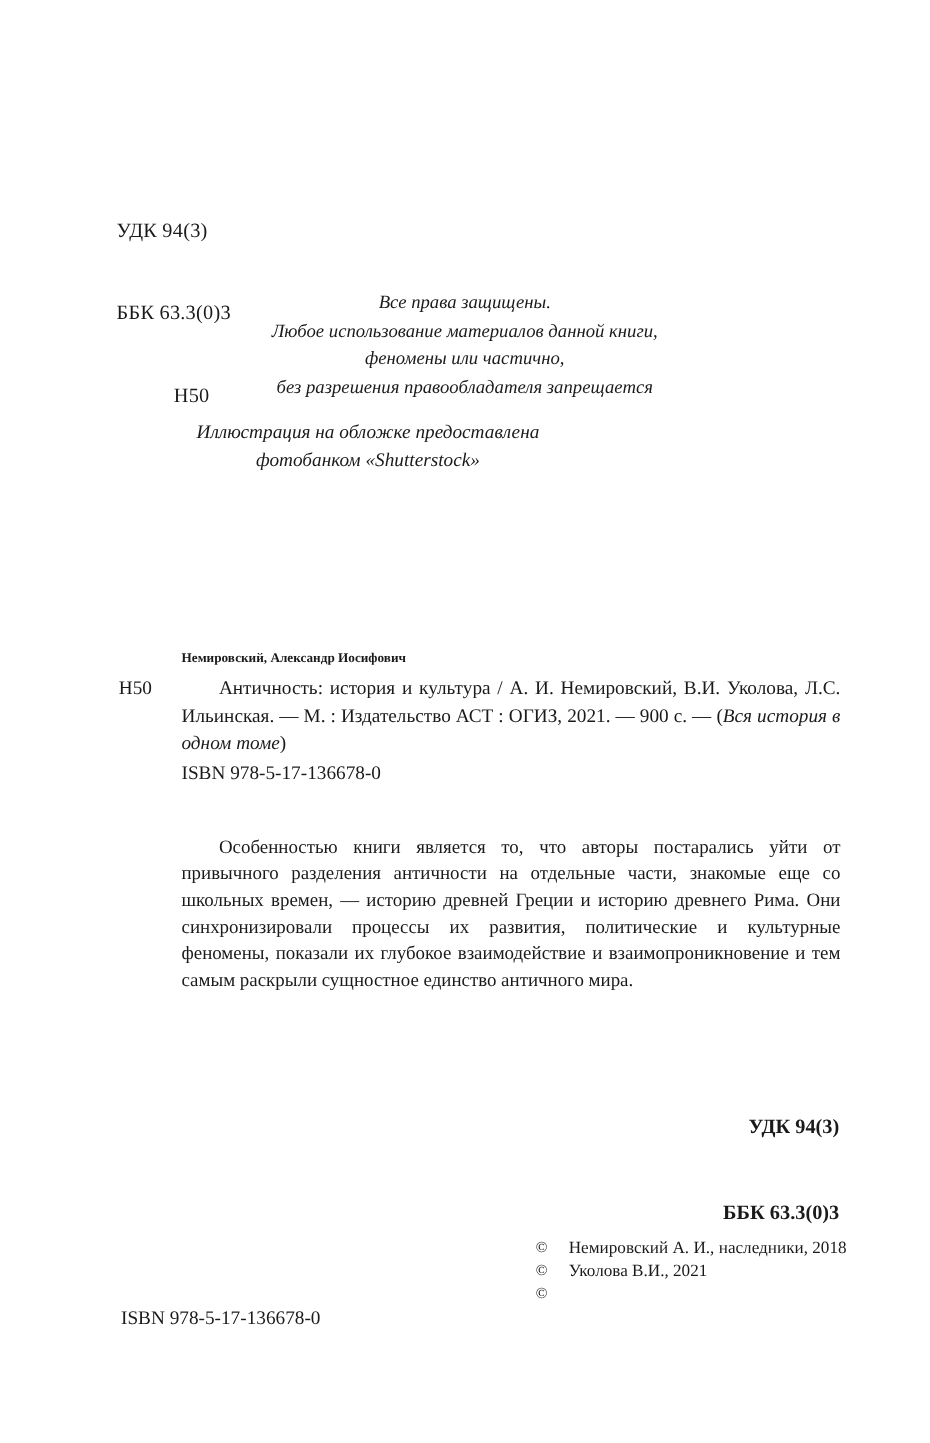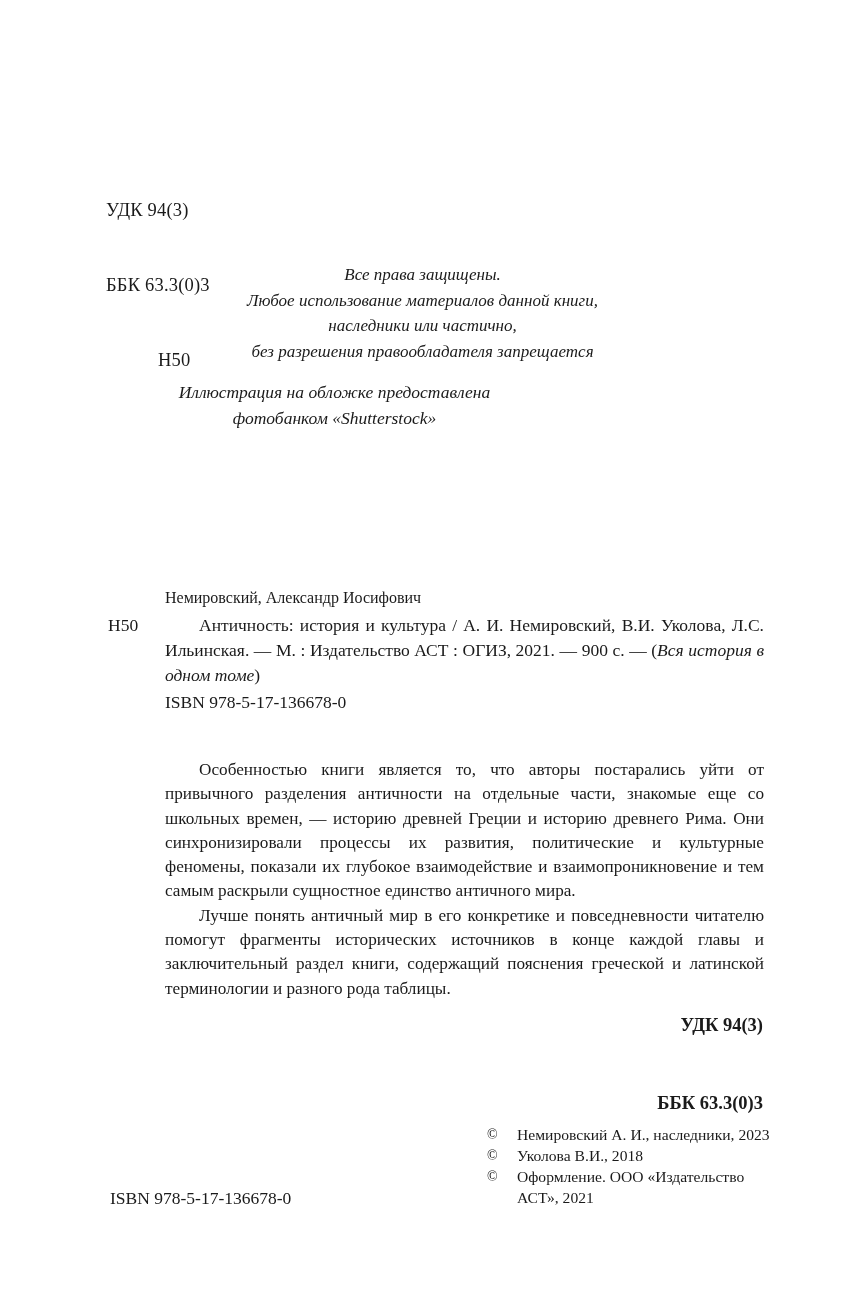--- a/index.html
+++ b/index.html
@@ -63,22 +63,22 @@
   .cover-credit div { display: block; }
 
   
   .record {
     position: absolute;
     left: 108px;
     top: 586px;
     width: 656px;
   }
   .record-author {
-    font-weight: normal;
-    font-size: 16px;
+    font-weight: bold;
+    font-size: 12px;
     line-height: 24px;
     margin-left: 57px;
   }
   .record-body {
     position: relative;
     font-size: 17.5px;
     line-height: 25px;
     text-align: justify;
     text-justify: inter-word;
     margin-top: 3px;
@@ -172,59 +172,57 @@
 
   <div class="cip-top">
     <span class="udk-line">УДК 94(3)</span>
     <span class="udk-line">ББК 63.3(0)3</span>
     <span class="code-indent">Н50</span>
   </div>
 
   <div class="rights">
     <div>Все права защищены.</div>
     <div>Любое использование материалов данной книги,</div>
-    <div>наследники или частично,</div>
+    <div>феномены или частично,</div>
     <div>без разрешения правообладателя запрещается</div>
   </div>
 
   <div class="cover-credit">
     <div>Иллюстрация на обложке предоставлена</div>
     <div>фотобанком «Shutterstock»</div>
   </div>
 
   <div class="record">
     <div class="record-author">Немировский, Александр Иосифович</div>
     <div class="record-body">
       <span class="record-sigla">Н50</span>
       <div class="record-desc"><span>Античность: история и культура / А. И. Немировский, В.И. Уколова, Л.С. Ильинская. — М. : Издательство АСТ : ОГИЗ, 2021. — 900 с. — (</span><span class="series">Вся история в одном томе</span><span>)</span></div>
     </div>
   </div>
 
   <div class="isbn-main">ISBN 978-5-17-136678-0</div>
 
   <div class="annotation">
     <p>Особенностью книги является то, что авторы постарались уйти от привычного разделения античности на отдельные части, знакомые еще со школьных времен, — историю древней Греции и историю древнего Рима. Они синхронизировали процессы их развития, политические и культурные феномены, показали их глубокое взаимодействие и взаимопроникновение и тем самым раскрыли сущностное единство античного мира.</p>
-    <p>Лучше понять античный мир в его конкретике и повседневности читателю помогут фрагменты исторических источников в конце каждой главы и заключительный раздел книги, содержащий пояснения греческой и латинской терминологии и разного рода таблицы.</p>
   </div>
 
   <div class="cip-bottom">
     <div>УДК 94(3)</div>
     <div>ББК 63.3(0)3</div>
   </div>
 
   <div class="copyright">
     <div class="copyright-row">
       <span class="copyright-mark">©</span>
-      <span>Немировский А. И., наследники, 2023</span>
+      <span>Немировский А. И., наследники, 2018</span>
     </div>
     <div class="copyright-row">
       <span class="copyright-mark">©</span>
-      <span>Уколова В.И., 2018</span>
+      <span>Уколова В.И., 2021</span>
     </div>
     <div class="copyright-row">
       <span class="copyright-mark">©</span>
-      <span>Оформление. ООО «Издательство АСТ», 2021</span>
     </div>
   </div>
 
   <div class="isbn-bottom">ISBN 978-5-17-136678-0</div>
 
 </div>
 
 </body></html>

